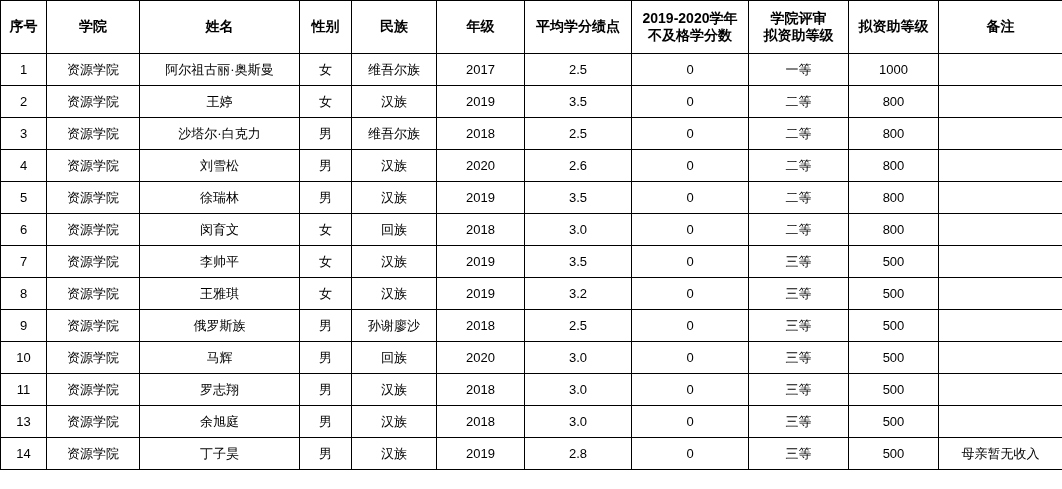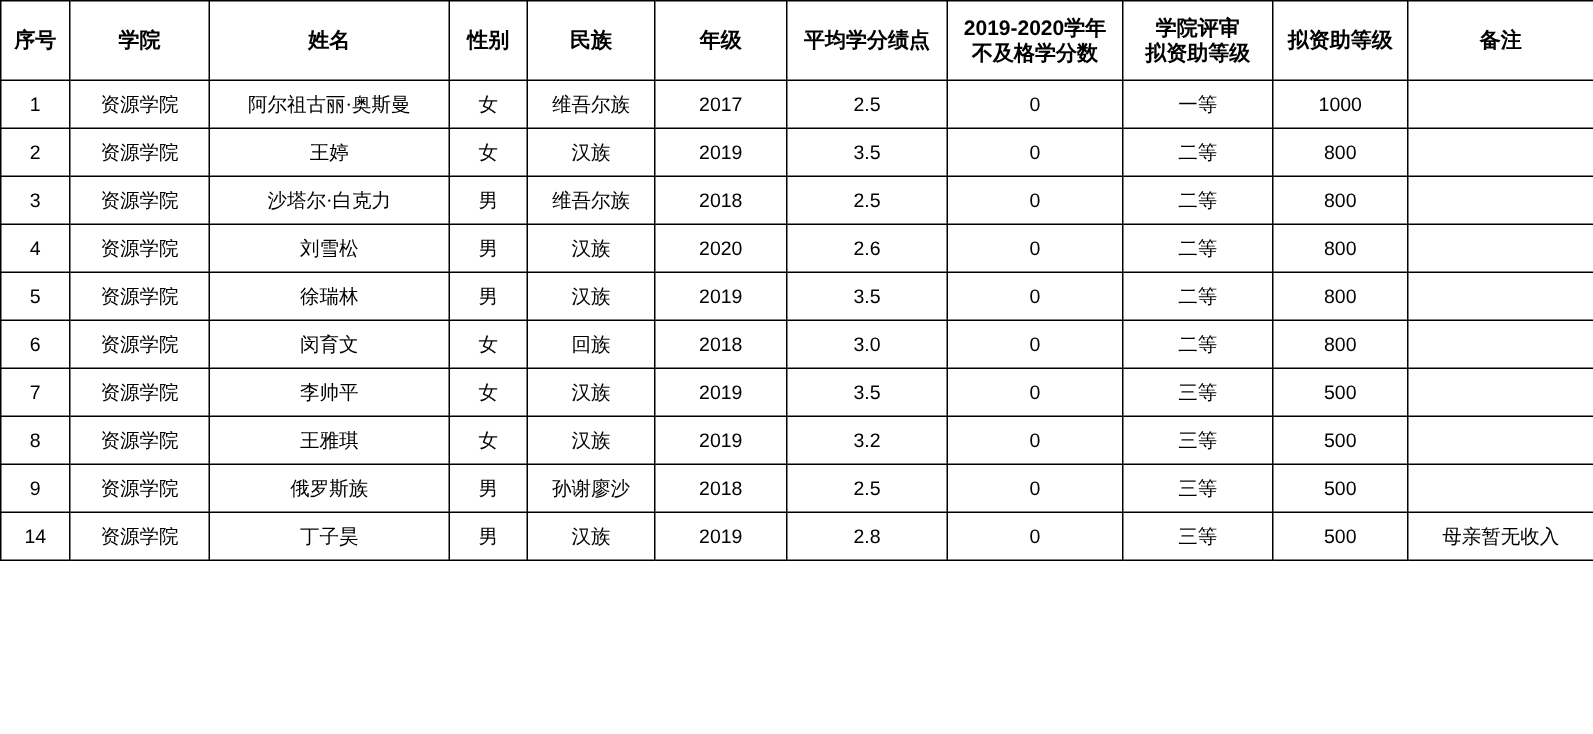--- a/index.html
+++ b/index.html
@@ -199,20 +199,59 @@
       <td>男</td>
       <td>孙谢廖沙</td>
       <td>2018</td>
       <td>2.5</td>
       <td>0</td>
       <td>三等</td>
       <td>500</td>
       <td></td>
     </tr>
     <tr>
+      <td>10</td>
+      <td>资源学院</td>
+      <td class="name-cell">马辉</td>
+      <td>男</td>
+      <td>回族</td>
+      <td>2020</td>
+      <td>3.0</td>
+      <td>0</td>
+      <td>三等</td>
+      <td>500</td>
+      <td></td>
+    </tr>
+    <tr>
+      <td>11</td>
+      <td>资源学院</td>
+      <td class="name-cell">罗志翔</td>
+      <td>男</td>
+      <td>汉族</td>
+      <td>2018</td>
+      <td>3.0</td>
+      <td>0</td>
+      <td>三等</td>
+      <td>500</td>
+      <td></td>
+    </tr>
+    <tr>
+      <td>13</td>
+      <td>资源学院</td>
+      <td class="name-cell">余旭庭</td>
+      <td>男</td>
+      <td>汉族</td>
+      <td>2018</td>
+      <td>3.0</td>
+      <td>0</td>
+      <td>三等</td>
+      <td>500</td>
+      <td></td>
+    </tr>
+    <tr>
       <td>14</td>
       <td>资源学院</td>
       <td class="name-cell">丁子昊</td>
       <td>男</td>
       <td>汉族</td>
       <td>2019</td>
       <td>2.8</td>
       <td>0</td>
       <td>三等</td>
       <td>500</td>

